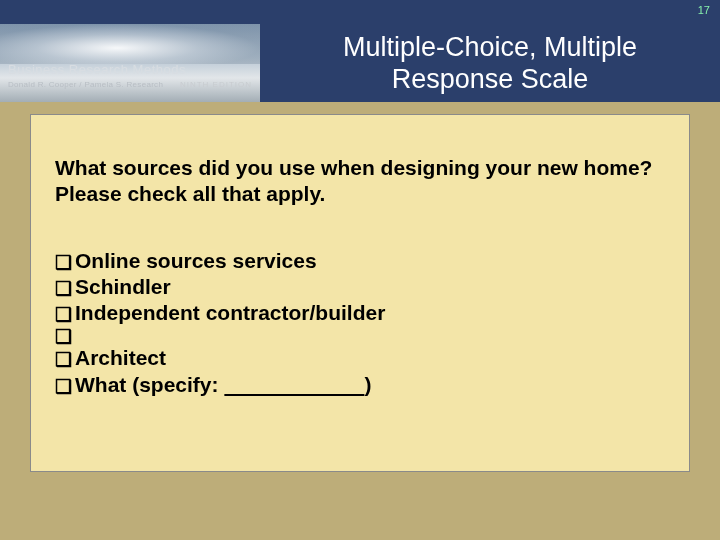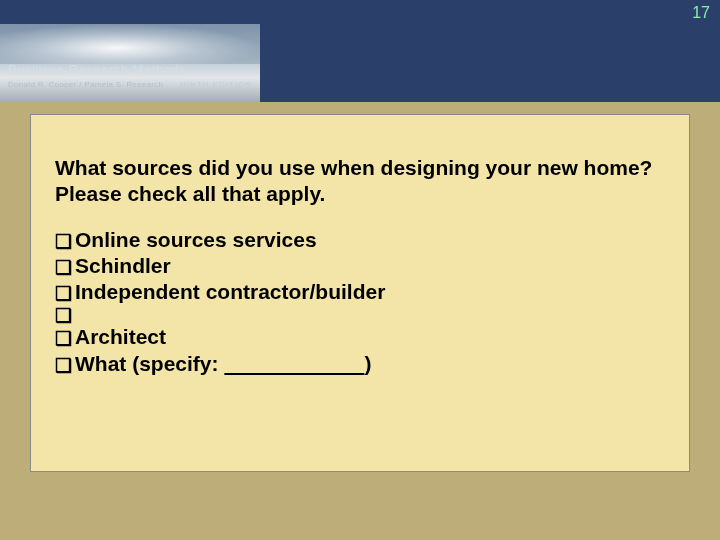--- a/index.html
+++ b/index.html
@@ -7,21 +7,21 @@
   body {
     background: #2b3f6b;
     font-family: Arial, Helvetica, sans-serif;
     position: relative;
   }
   .page-number {
     position: absolute;
     top: 4px;
     right: 10px;
     color: #86efac;
-    font-size: 16px;
+    font-size: 11px;
   }
   .header-band {
     position: absolute;
     top: 24px;
     left: 0;
     width: 720px;
     height: 78px;
     background: #2b3f6b;
     display: flex;
     align-items: stretch;
@@ -93,21 +93,21 @@
     height: 358px;
     background: #f3e5a8;
     border: 1px solid #8a8a8a;
     padding: 40px 24px 24px 24px;
   }
   .question {
     color: #000000;
     font-weight: bold;
     font-size: 21px;
     line-height: 1.25;
-    margin-bottom: 19px;
+    margin-bottom: 40px;
   }
   .options {
     color: #000000;
     font-weight: bold;
     font-size: 21px;
     line-height: 1.25;
   }
   .option-row {
     display: flex;
     align-items: baseline;
@@ -130,20 +130,21 @@
 <body>
 
 <div class="page-number">17</div>
 
 <div class="header-band">
   <div class="book-cover">
     <div class="book-title">Business Research Methods</div>
     <div class="book-authors">Donald R. Cooper / Pamela S. Research</div>
     <div class="book-edition">NINTH EDITION</div>
   </div>
+  <div class="slide-title">Multiple-Choice, Multiple Response Scale</div>
 </div>
 
 <div class="main-area">
   <div class="content-box">
     <div class="question">What sources did you use when designing your new home? Please check all that apply.</div>
     <div class="options">
       <div class="option-row">
         <span class="checkbox-glyph">❑</span>
         <span>Online sources services</span>
       </div>

